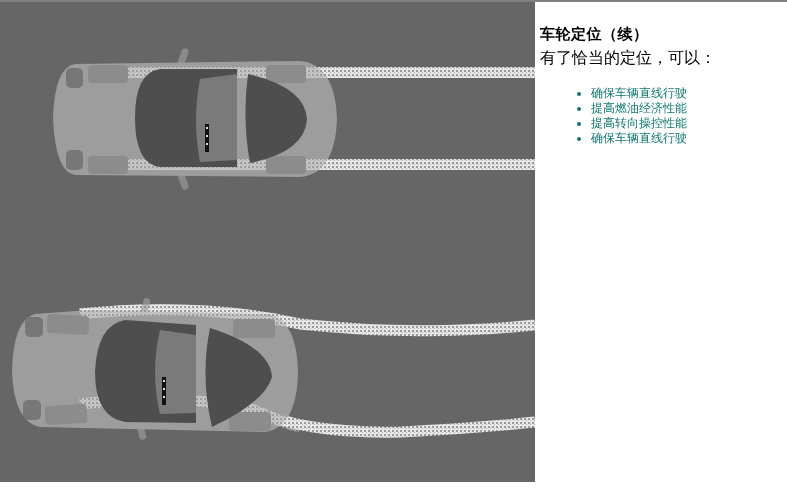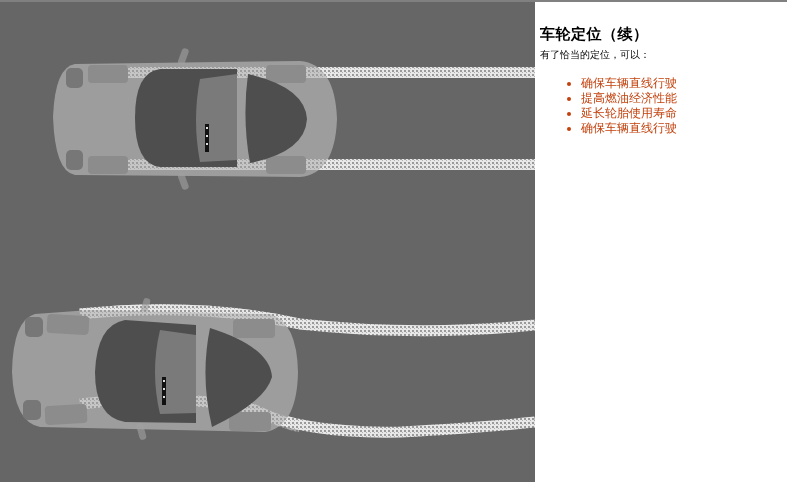--- a/index.html
+++ b/index.html
@@ -36,32 +36,32 @@
       font-family: "DejaVu Serif", serif;
       font-weight: bold;
       font-size: 15px;
       color: #000;
       white-space: nowrap;
       letter-spacing: 0.5px;
     }
     .subtitle {
       position: absolute;
       left: 5px; top: 41px;
-      font-size: 10px;
+      font-size: 16px;
       color: #000;
       white-space: nowrap;
     }
     .bullets {
       position: absolute;
       left: 28px; top: 68px;
-      margin: 1px;
+      margin: 11px;
       padding: 0 0 0 17px;
       font-size: 12px;
       line-height: 15px;
-      color: #c2410c;
+      color: #0f766e;
       list-style: disc;
     }
     .bullets li { white-space: nowrap; }
     svg { display: block; }
   </style>
 </head>
 <body>
 
 <div class="topline"></div>
 
@@ -128,16 +128,16 @@
     </g>
   </svg>
 </div>
 
 <div class="panel">
   <div class="title">车轮定位（续）</div>
   <div class="subtitle">有了恰当的定位，可以：</div>
   <ul class="bullets">
     <li>确保车辆直线行驶</li>
     <li>提高燃油经济性能</li>
-    <li>延长轮胎使用寿命</li>
+    <li>提高转向操控性能</li>
     <li>确保车辆直线行驶</li>
   </ul>
 </div>
 
 </body></html>

